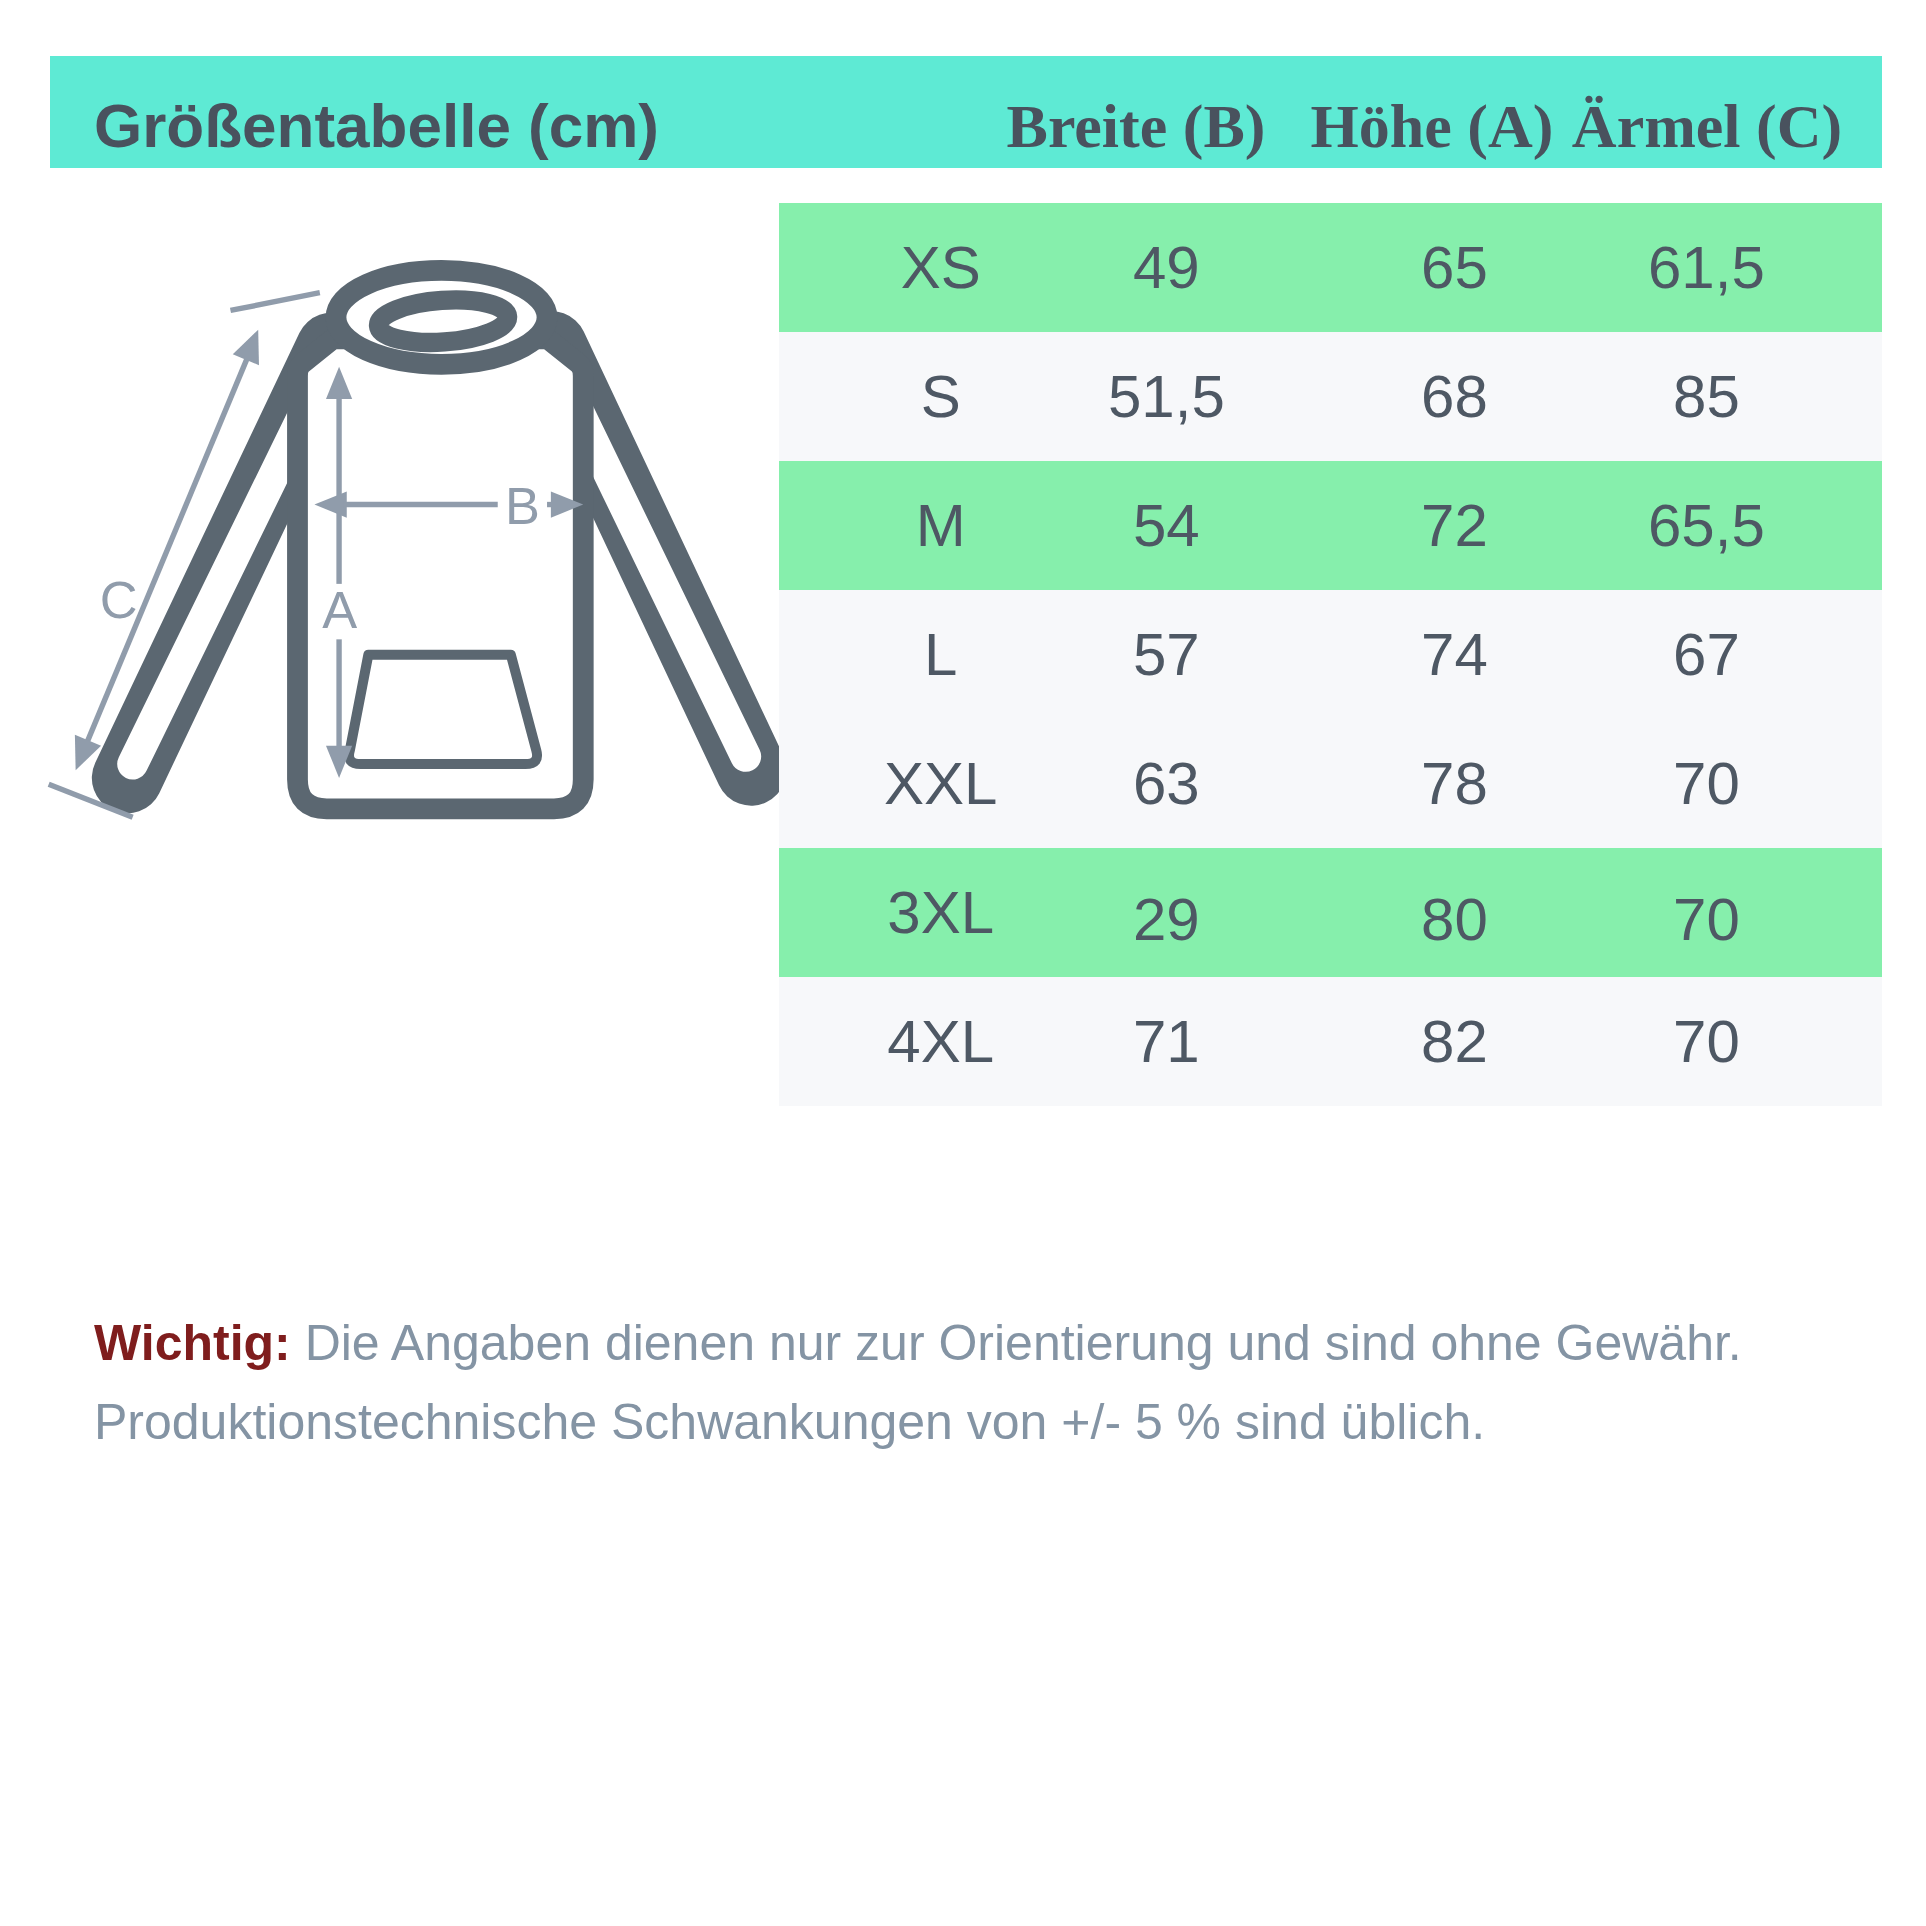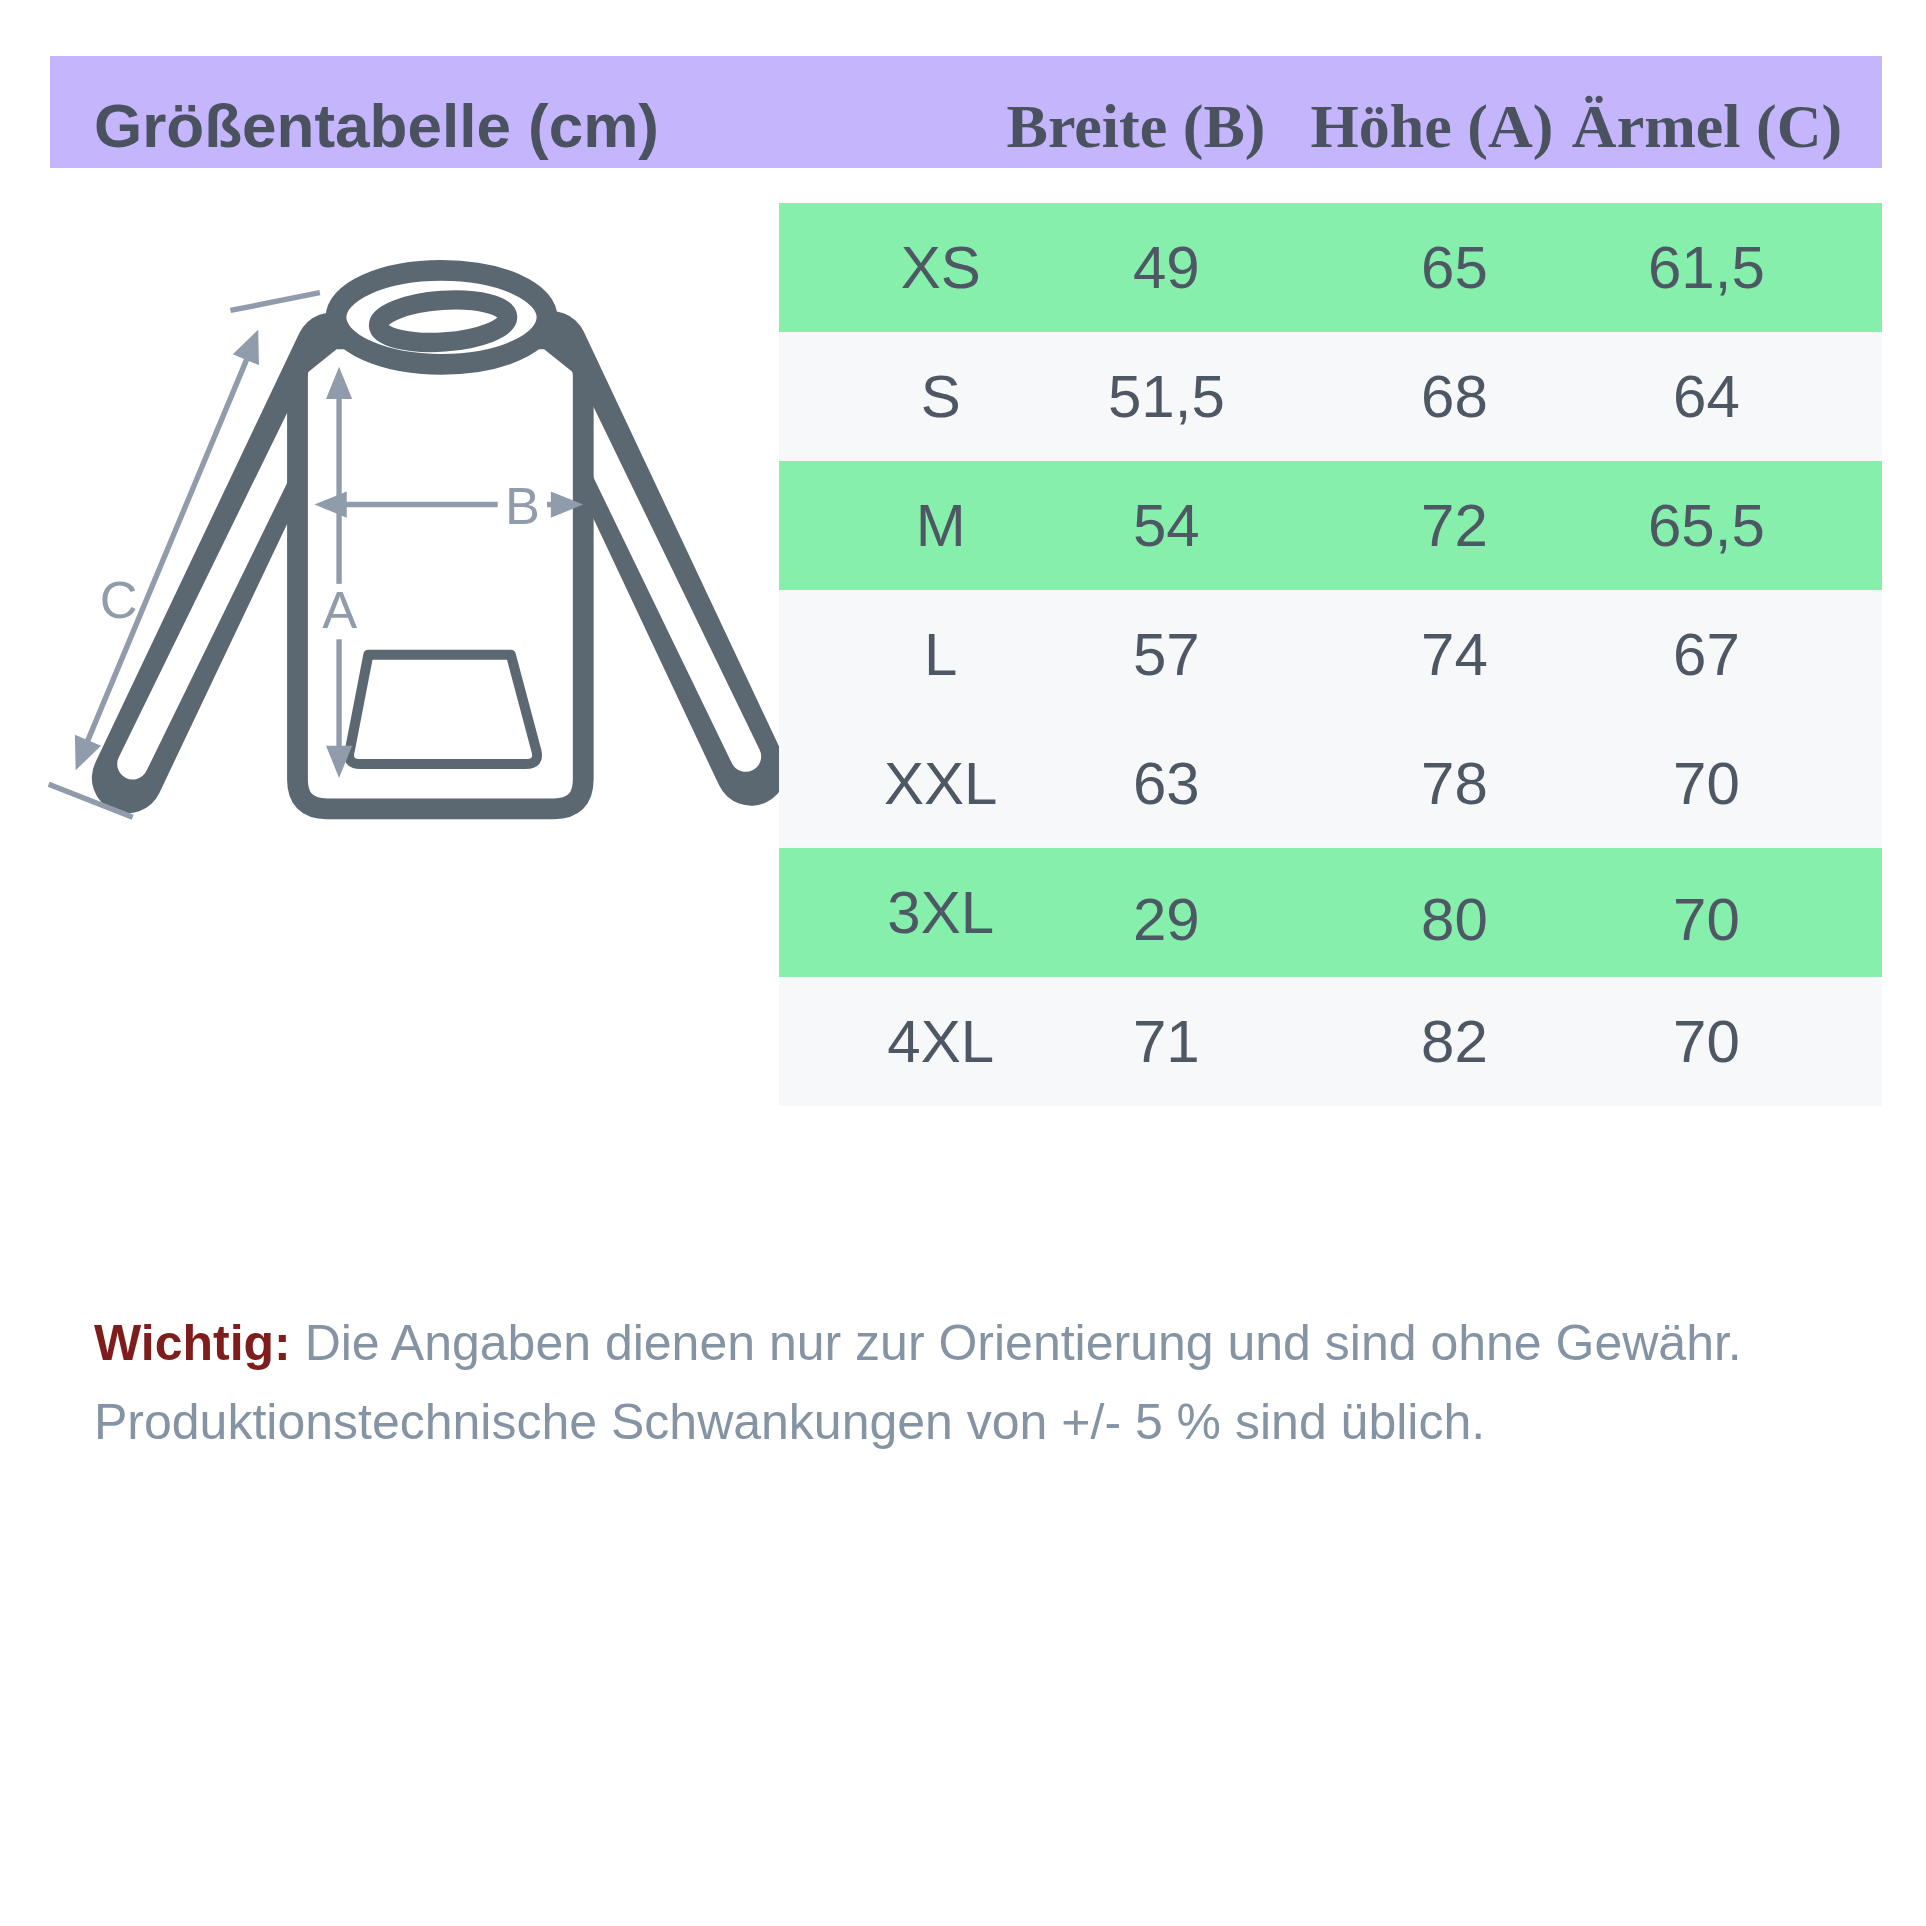--- a/index.html
+++ b/index.html
@@ -6,21 +6,21 @@
   #page{
     position:relative;
     width:1926px;height:1926px;
     background:#ffffff;
     font-family:"Liberation Sans", sans-serif;
     overflow:hidden;
   }
   
   #header-bar{
     position:absolute;left:50px;top:56px;width:1832px;height:112px;
-    background:#c4b5fd;
+    background:#5eead4;
   }
   #header-title{
     position:absolute;left:44px;bottom:10.8px;
     font-size:62px;font-weight:bold;color:#49525e;line-height:1;
     white-space:nowrap;
   }
   .header-col{
     position:absolute;bottom:10.8px;transform:translateX(-50%);
     font-size:62px;font-weight:bold;color:#49525e;line-height:1;
     white-space:nowrap;
@@ -118,21 +118,21 @@
       <div class="trow" data-row="0">
         <span class="cell c0">XS</span>
         <span class="cell c1 val">49</span>
         <span class="cell c2 val">65</span>
         <span class="cell c3 val">61,5</span>
       </div>
       <div class="trow striped" data-row="1">
         <span class="cell c0">S</span>
         <span class="cell c1 val">51,5</span>
         <span class="cell c2 val">68</span>
-        <span class="cell c3 val">64</span>
+        <span class="cell c3 val">85</span>
       </div>
       <div class="trow" data-row="2">
         <span class="cell c0">M</span>
         <span class="cell c1 val">54</span>
         <span class="cell c2 val">72</span>
         <span class="cell c3 val">65,5</span>
       </div>
       <div class="trow striped" data-row="3">
         <span class="cell c0">L</span>
         <span class="cell c1 val">57</span>

